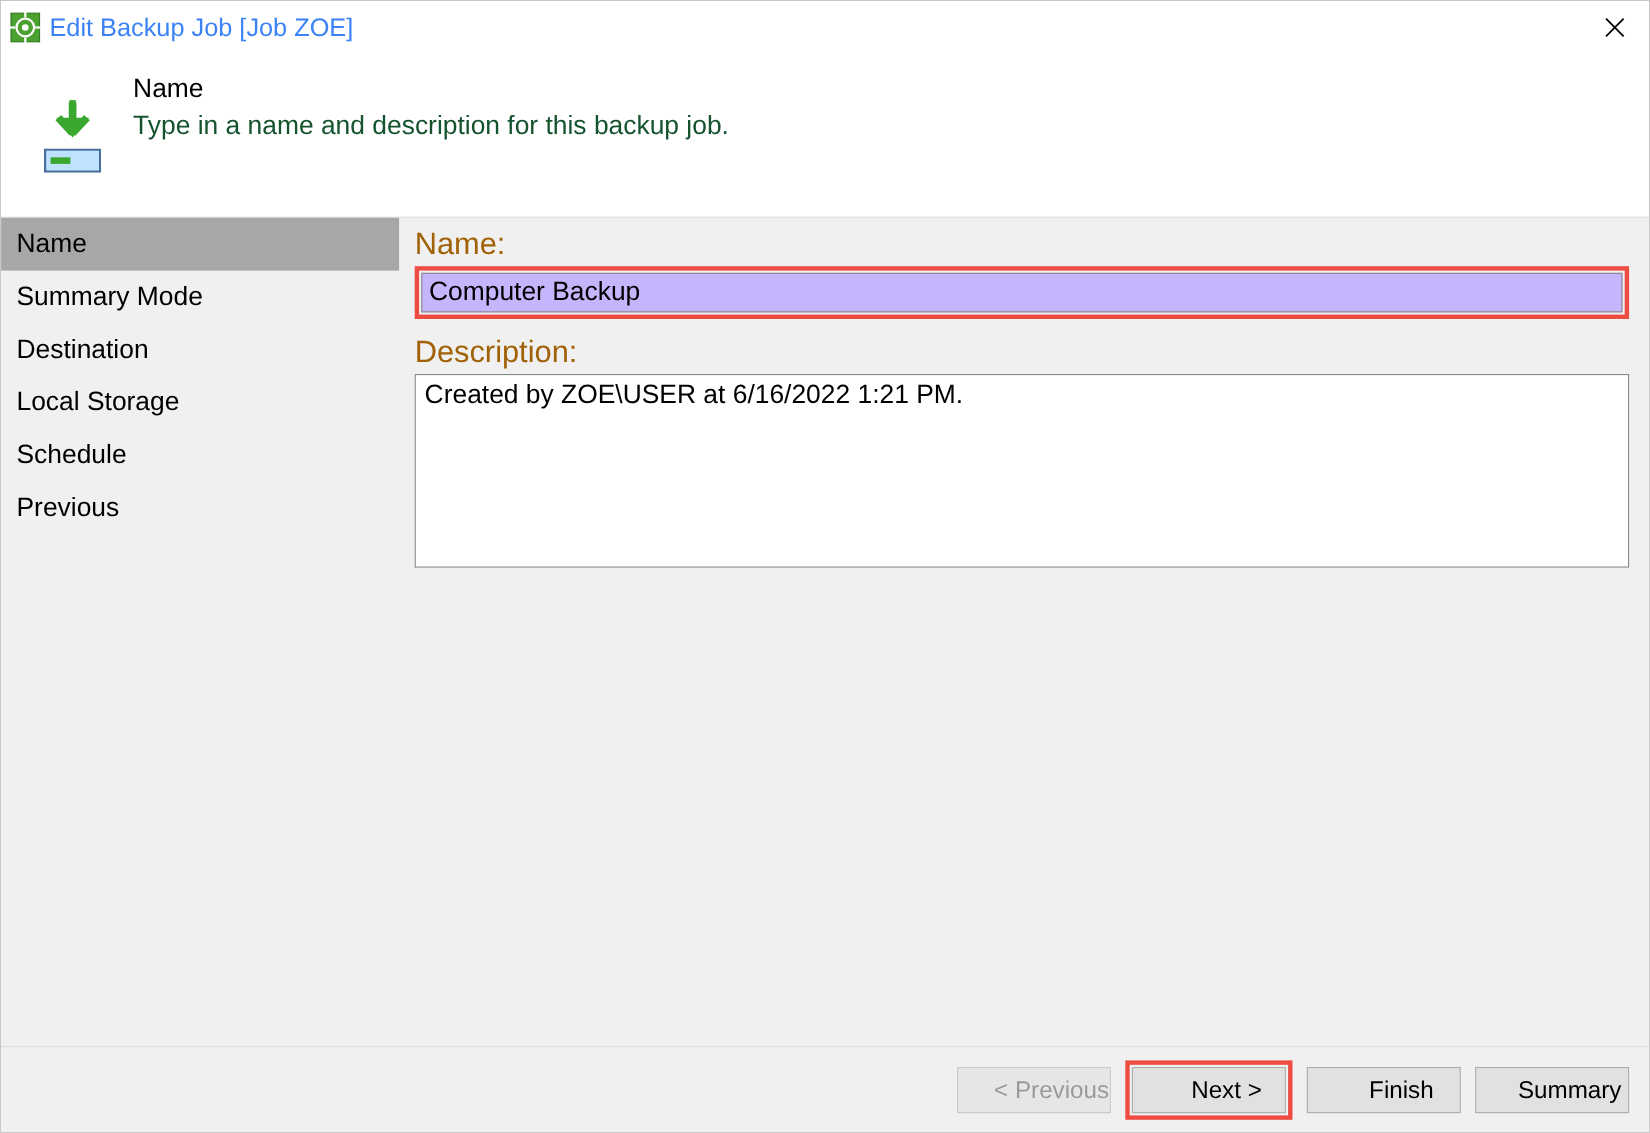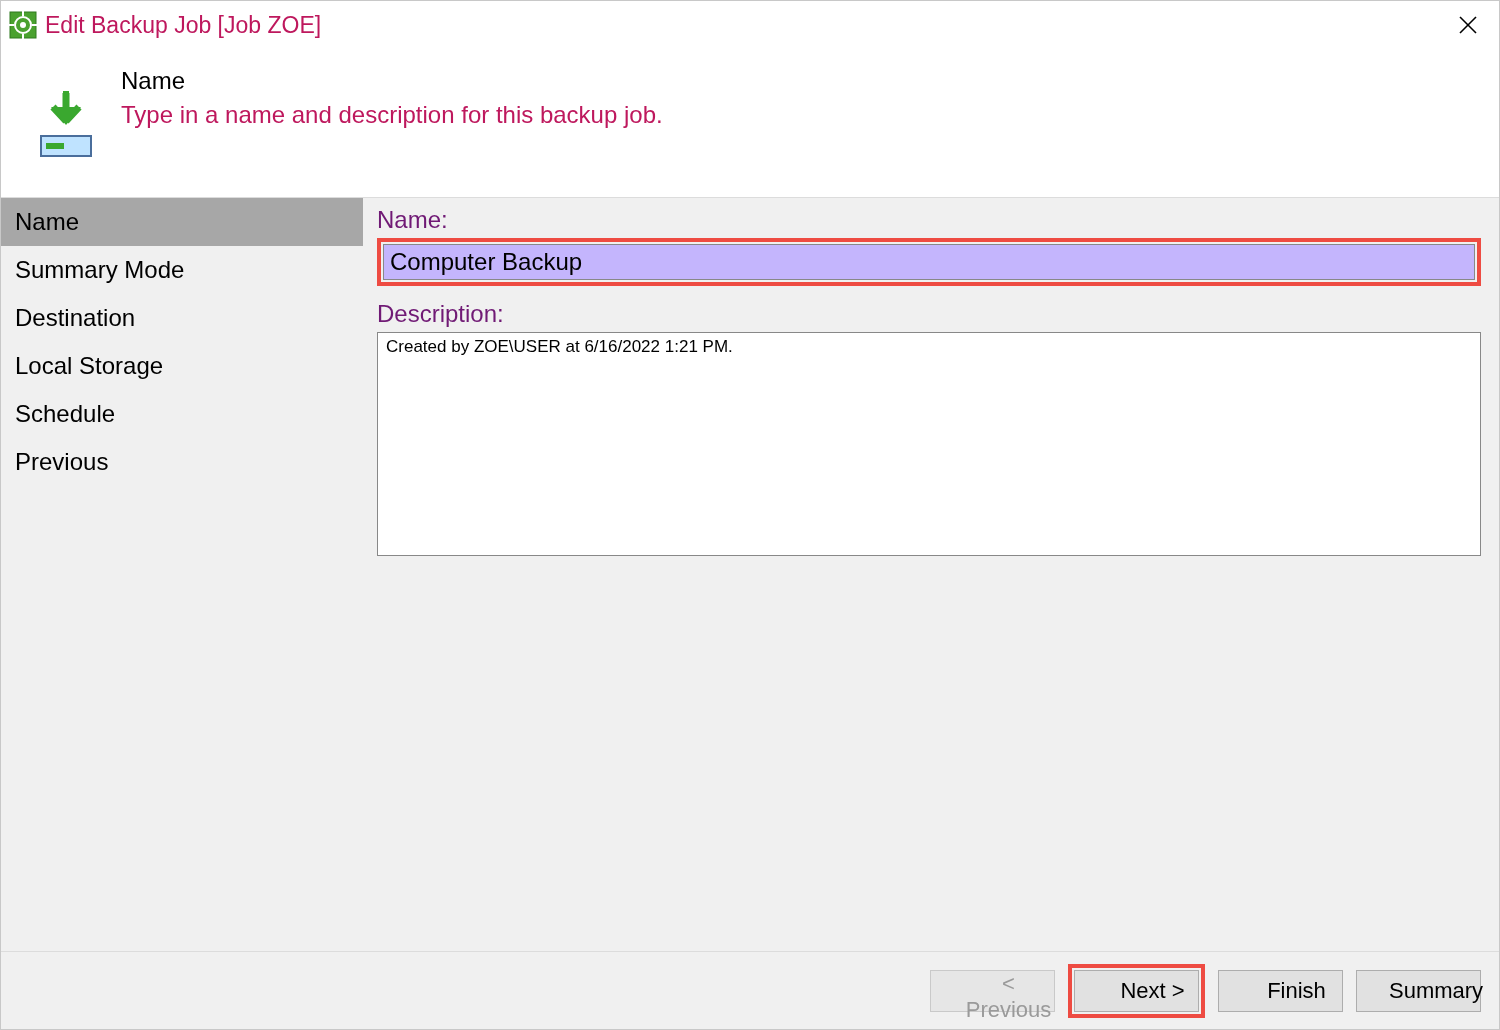--- a/index.html
+++ b/index.html
@@ -1,41 +1,41 @@
 <!DOCTYPE html>
 <html><head>
 <meta charset="utf-8">
 <style>
   * { box-sizing: border-box; margin: 0; padding: 0; }
   html, body { width: 1500px; height: 1030px; font-family: "Segoe UI", Arial, sans-serif; background: #fff; overflow: hidden; }
   .window { width: 1500px; height: 1030px; border: 1px solid #c8c8c8; display: flex; flex-direction: column; background: #fff; }
   .titlebar { height: 48px; display: flex; align-items: center; padding: 0 8px; background: #fff; }
   .titlebar-icon { width: 28px; height: 28px; margin-right: 8px; display: flex; align-items: center; justify-content: center; }
-  .titlebar-title { font-size: 23px; color: #be185d; flex: 1; }
+  .titlebar-title { font-size: 23px; color: #3b82f6; flex: 1; }
   .close-btn { width: 46px; height: 44px; display: flex; align-items: center; justify-content: center; font-size: 26px; color: #000; background: transparent; border: none; cursor: pointer; }
   
   .header-area { display: flex; padding: 18px 20px 36px 30px; background: #fff; }
   .header-icon { width: 70px; display: flex; flex-direction: column; align-items: center; justify-content: flex-end; padding-top: 24px; padding-bottom: 4px;}
   .header-text { flex: 1; padding-left: 20px; }
   .header-title { font-size: 24px; color: #000; margin-bottom: 6px; font-weight: 400; }
-  .header-desc { font-size: 24px; color: #be185d; font-weight: 400; }
+  .header-desc { font-size: 24px; color: #14532d; font-weight: 400; }
   
   .body-area { flex: 1; display: flex; background: #f0f0f0; border-top: 1px solid #dcdcdc; }
   .sidebar { width: 362px; background: #f0f0f0; }
   .sidebar-item { padding: 10px 14px; font-size: 24px; color: #000; cursor: pointer; }
   .sidebar-item.active { background: #a7a7a7; }
   
   .content { flex: 1; padding: 0 18px 0 14px; background: #f0f0f0; }
-  .field-label { font-size: 24px; color: #701a75; margin-top: 8px; margin-bottom: 4px; }
+  .field-label { font-size: 28px; color: #a16207; margin-top: 8px; margin-bottom: 4px; }
   .name-wrap { border: 4px solid #ee4b42; padding: 2px; }
   .name-input { width: 100%; height: 36px; border: 1px solid #888; padding: 2px 6px; font-size: 24px; font-family: inherit; background: #c4b5fd; outline: none; }
-  .desc-area { width: 100%; height: 224px; border: 1px solid #888; padding: 4px 8px; font-size: 17px; font-family: inherit; background: #fff; resize: none; outline: none; }
+  .desc-area { width: 100%; height: 176px; border: 1px solid #888; padding: 4px 8px; font-size: 24px; font-family: inherit; background: #fff; resize: none; outline: none; }
   
   .footer { height: 78px; background: #f0f0f0; border-top: 1px solid #dcdcdc; display: flex; align-items: center; justify-content: flex-end; padding-right: 18px; gap: 13px; }
-  .wiz-btn { width: 125px; height: 42px; border: 1px solid #adadad; background: #e1e1e1; font-size: 22px; color: #000; cursor: pointer; font-family: inherit; padding-left: 32px; }
+  .wiz-btn { width: 140px; height: 42px; border: 1px solid #adadad; background: #e1e1e1; font-size: 22px; color: #000; cursor: pointer; font-family: inherit; padding-left: 32px; }
   .wiz-btn.disabled { color: #9a9a9a; border-color: #c9c9c9; background: #e6e6e6; cursor: default; }
   .next-wrap { border: 4px solid #ee4b42; padding: 2px; display: inline-flex; }
 </style>
 </head>
 <body>
 
 <div class="window">
 
   <div class="titlebar">
     <div class="titlebar-icon">

